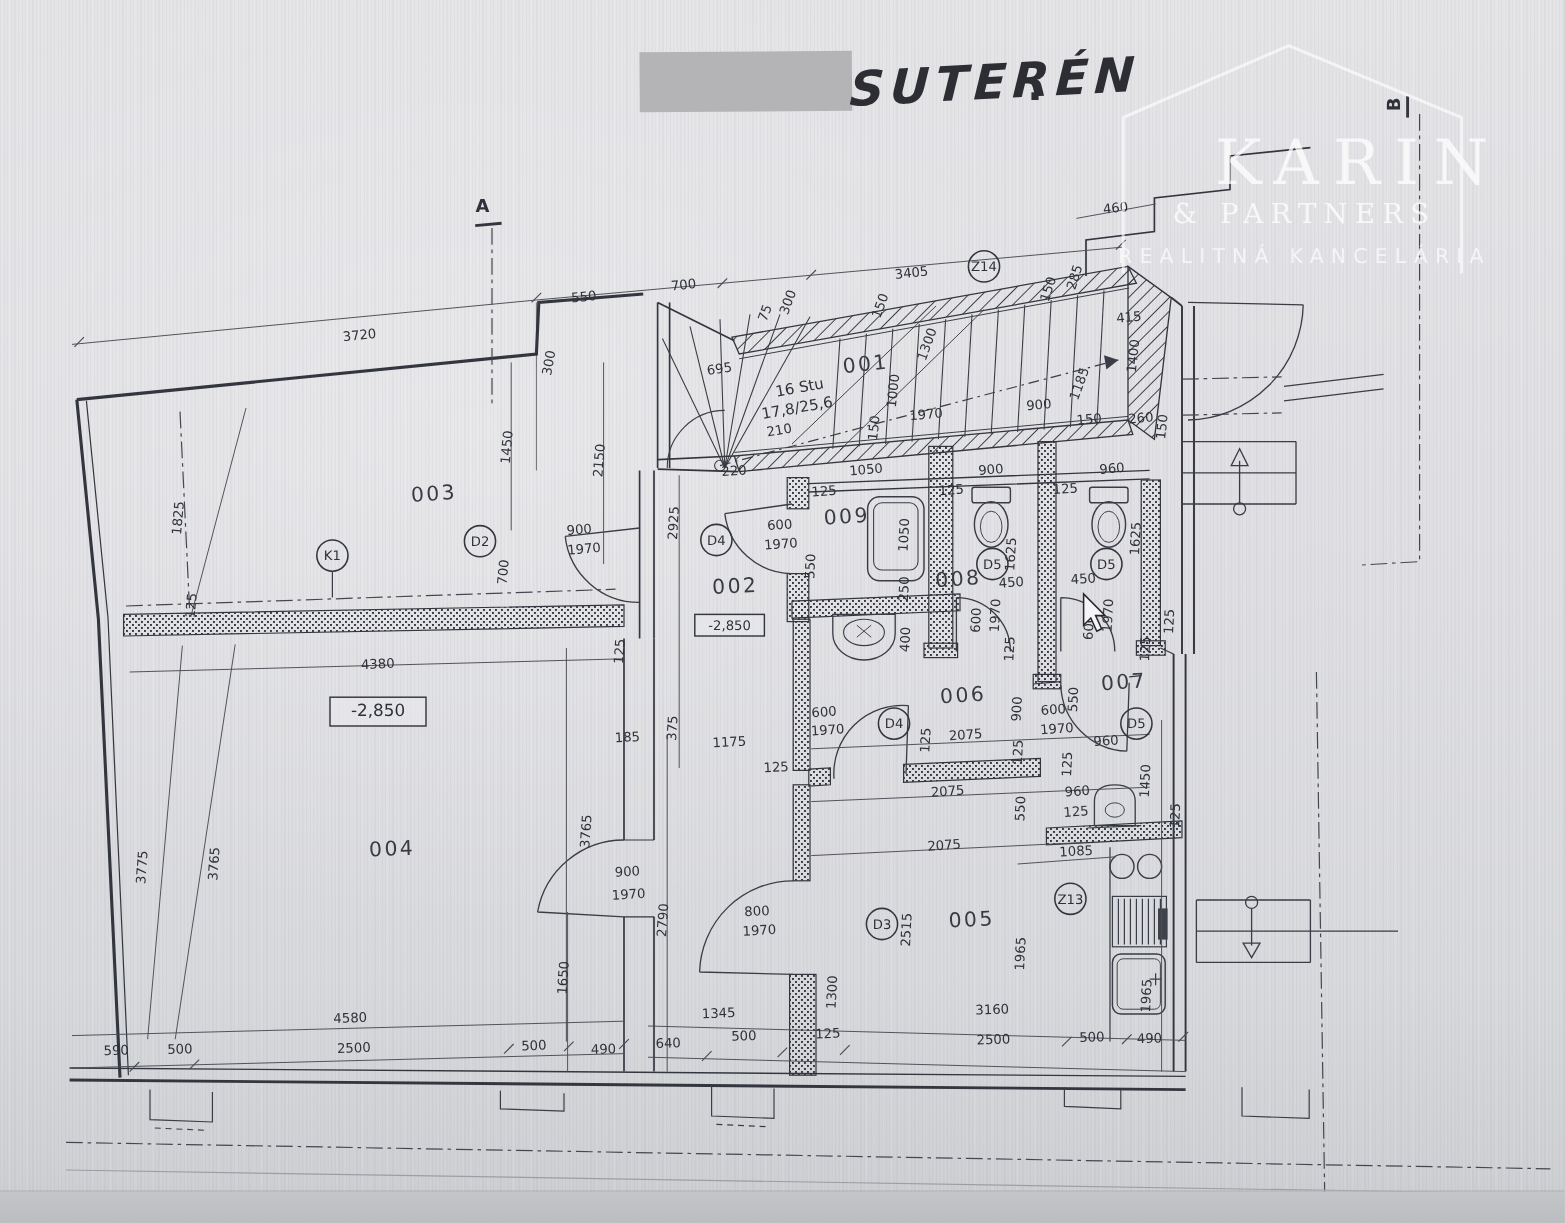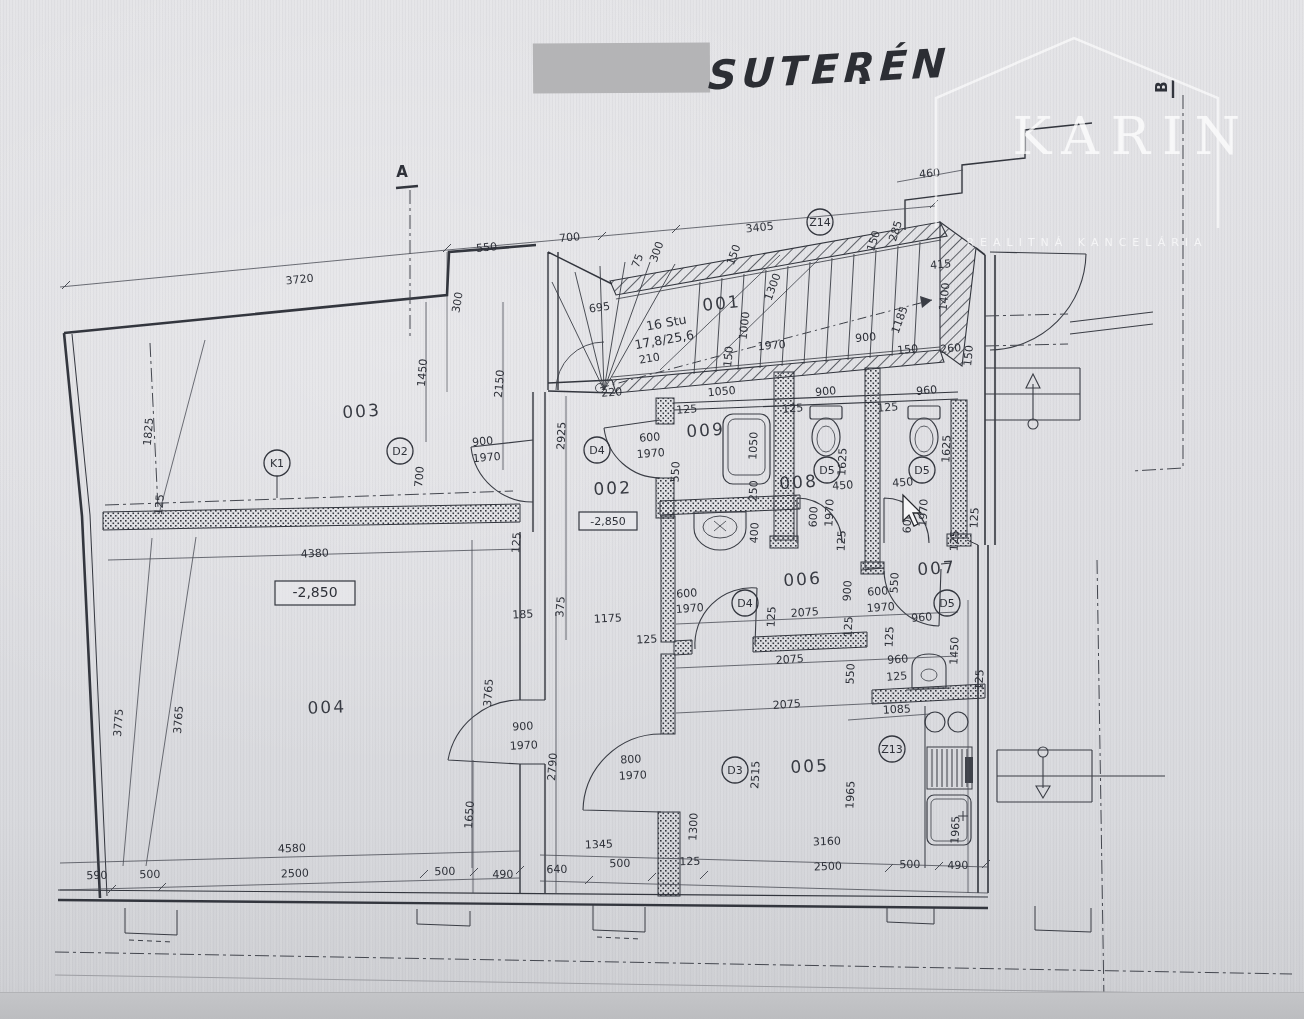--- a/index.html
+++ b/index.html
@@ -19,21 +19,21 @@
     background:linear-gradient(180deg,#c4c5c8,#bcbdc0);border-top:1px solid #b2b3b6;}
   .redaction{position:absolute;left:533px;top:43px;width:177px;height:50px;background:#b4b4b6;transform:rotate(-.4deg);}
   .handtitle{position:absolute;left:708px;top:46px;font-size:40px;font-style:italic;
     color:#2c2e34;letter-spacing:5px;transform:rotate(-3deg) skewX(-6deg);font-weight:bold;}
   .handdot{position:absolute;left:856px;top:52px;font-size:34px;color:#2c2e34;font-weight:bold;}
   .watermark{position:absolute;left:922px;top:28px;width:330px;height:215px;opacity:.8;pointer-events:none;}
   .wm-text{position:absolute;width:100%;text-align:center;color:rgba(255,255,255,.92);
     font-family:"DejaVu Serif",serif;}
   .wm-brand{top:78px;font-size:52px;letter-spacing:12px;text-align:right;}
   .wm-sub{top:138px;font-size:23px;letter-spacing:6px;}
-  .wm-tag{top:176px;font-size:11px;letter-spacing:6px;font-family:"DejaVu Sans",sans-serif;color:rgba(255,255,255,.85);margin-top:32px;}
+  .wm-tag{top:176px;font-size:17px;letter-spacing:6px;font-family:"DejaVu Sans",sans-serif;color:rgba(255,255,255,.85);}
   svg text.dim{font-size:11px;fill:#2e3139;font-family:"DejaVu Sans",sans-serif;}
   svg text.room{font-size:17px;fill:#383b43;letter-spacing:2px;font-family:"DejaVu Sans",sans-serif;}
   svg text.note{font-size:12.5px;fill:#2e3139;font-family:"DejaVu Sans",sans-serif;}
   svg text.tagt{font-size:11px;fill:#2e3139;text-anchor:middle;font-family:"DejaVu Sans",sans-serif;}
   svg text.sect{font-size:15px;font-weight:bold;fill:#2e3139;font-family:"DejaVu Sans",sans-serif;}
   svg text.elev{fill:#2e3139;font-family:"DejaVu Sans",sans-serif;}
 </style>
 </head>
 <body>
 
@@ -421,17 +421,18 @@
 
   <div class="redaction"></div>
   <div class="handtitle">SUTERÉN</div>
   <div class="handdot">.</div>
 
   <div class="watermark">
     <svg width="330" height="215">
       <polyline points="14,200 14,70 152,10 296,70 296,200" fill="none" stroke="rgba(255,255,255,.8)" stroke-width="2.5"></polyline>
     </svg>
     <div class="wm-text wm-brand">KARIN</div>
+    <div class="wm-text wm-sub">&amp; PARTNERS</div>
     <div class="wm-text wm-tag">REALITNÁ KANCELÁRIA</div>
   </div>
 
   <div class="bottom-strip"></div>
 </div>
 
 </body></html>

